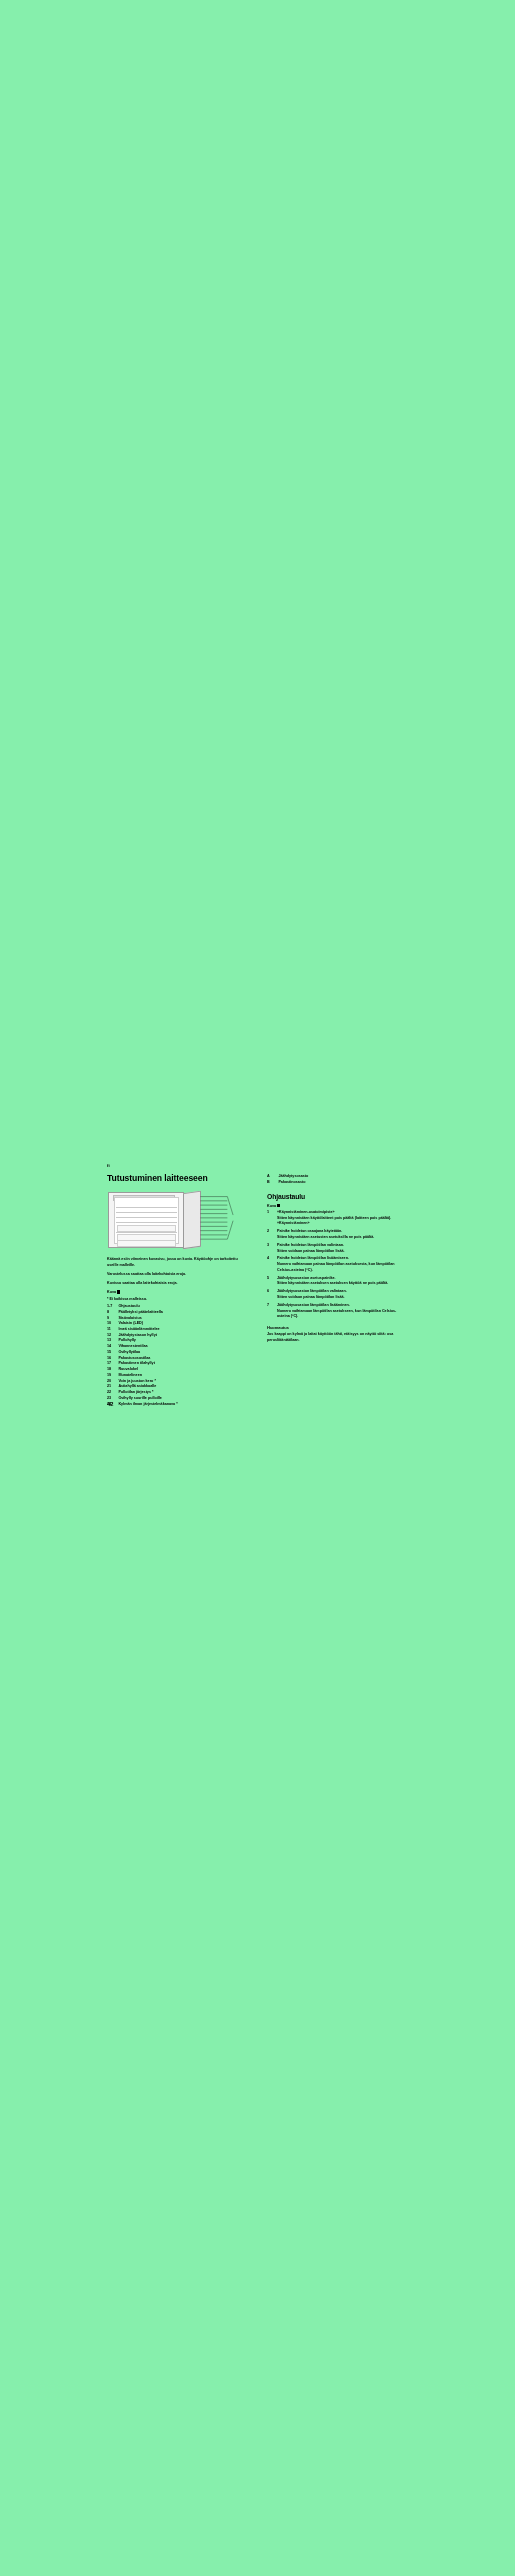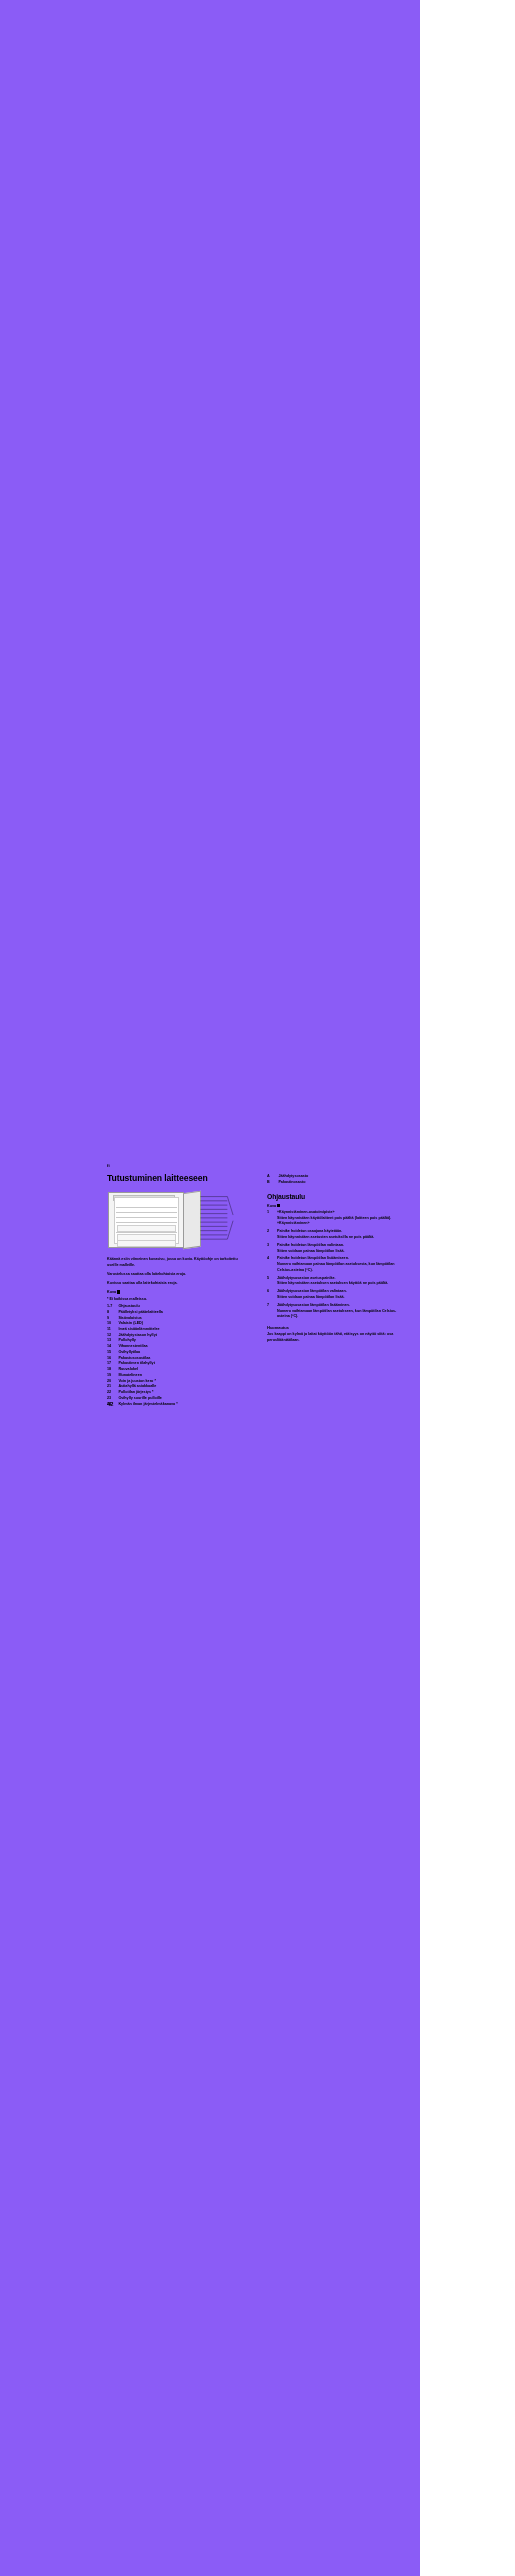--- a/index.html
+++ b/index.html
@@ -11,23 +11,23 @@
     width: 515px;
     height: 2576px;
     position: relative;
     font-family: "Liberation Sans", sans-serif;
     color: #000000;
   }
   .page {
     position: absolute;
     left: 0;
     top: 0;
-    width: 420px;
+    width: 515px;
     height: 2576px;
-    background: #8b5cf6;
+    background: #86efac;
   }
   
   .doc {
     position: absolute;
     left: 107px;
     top: 1163px;
     width: 301px;
     height: 258px;
   }
   .lang-mark {

